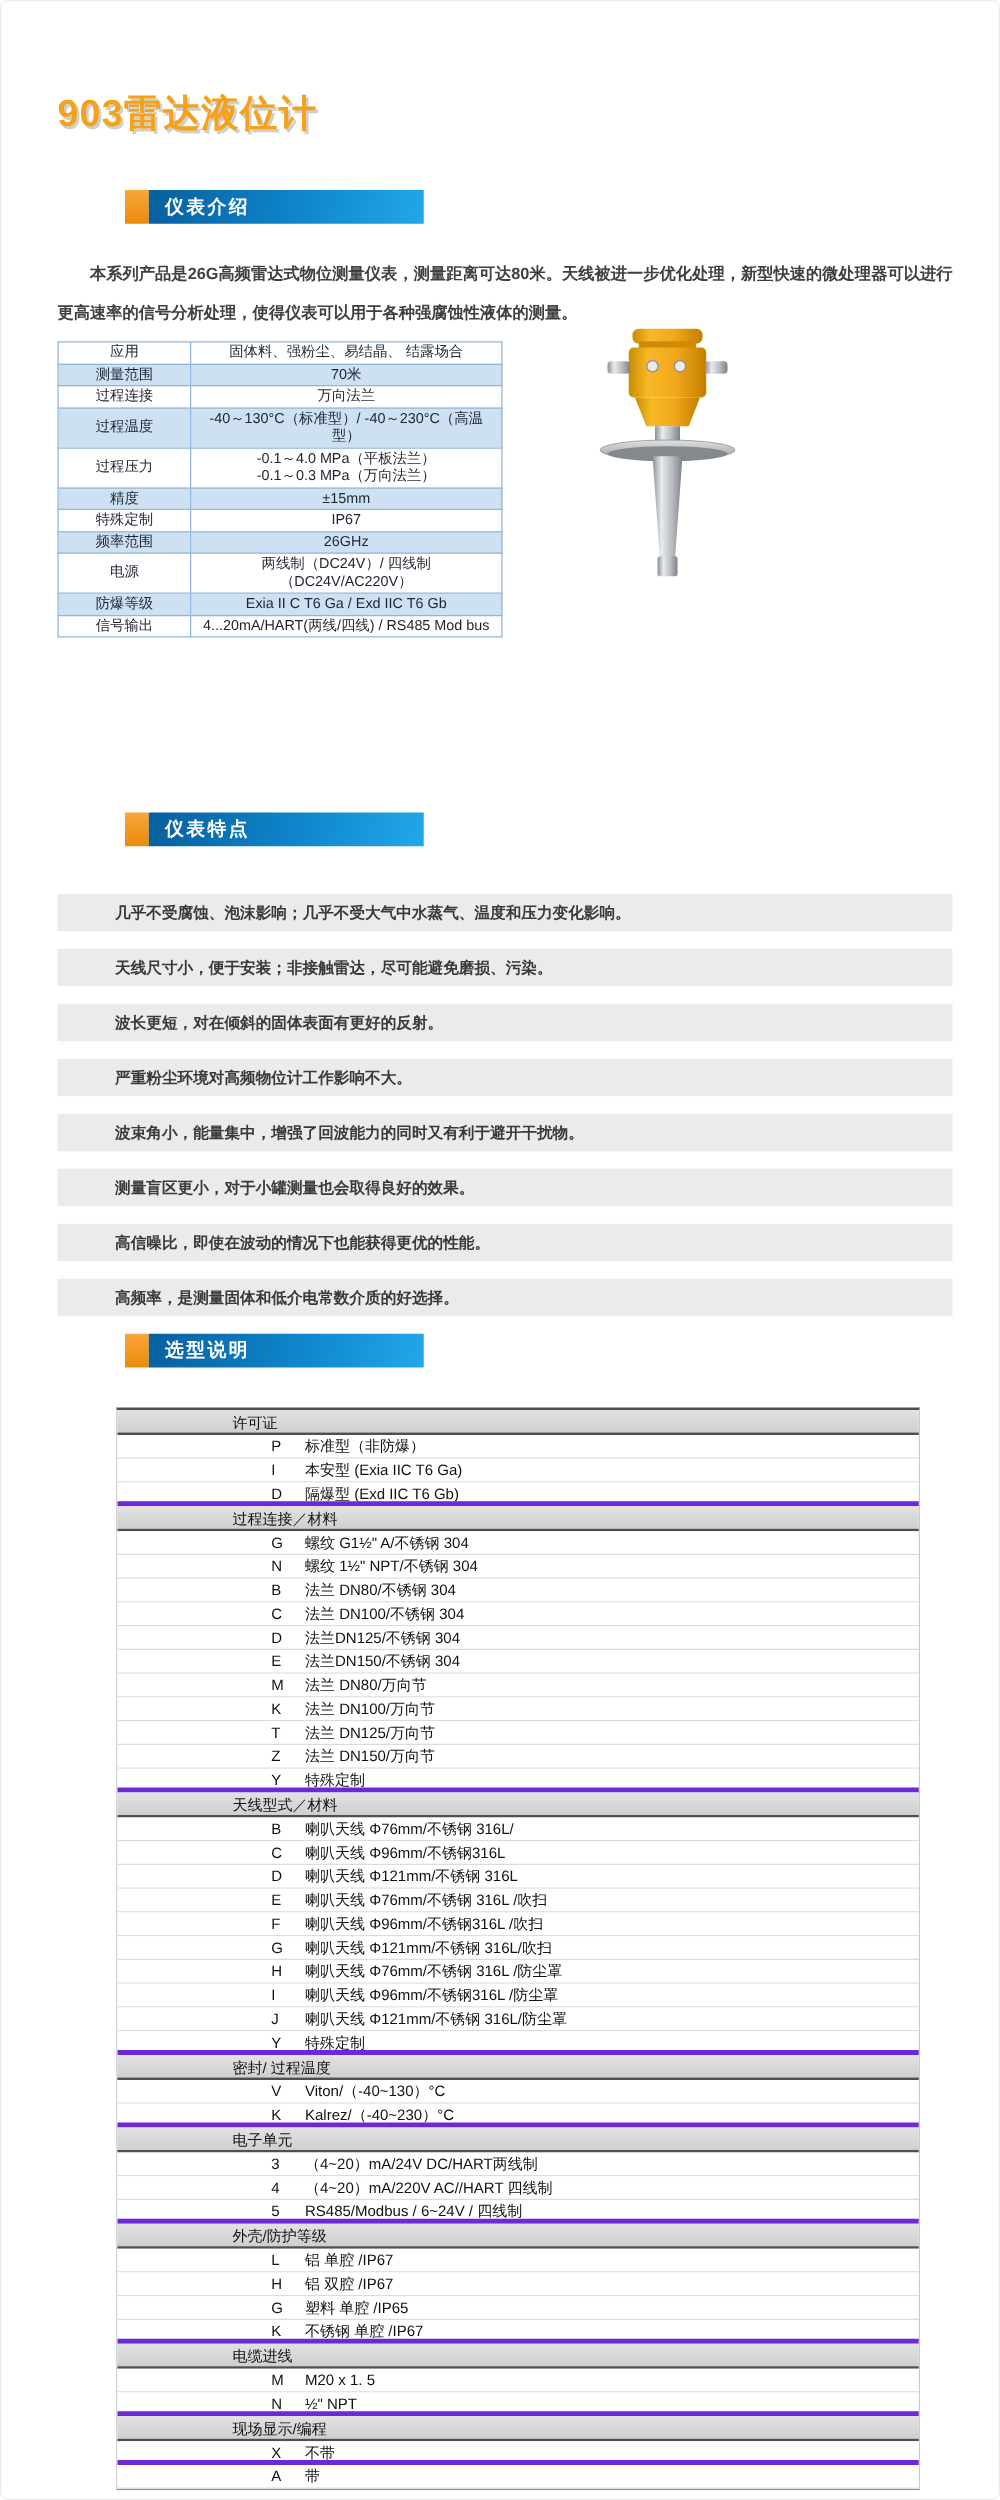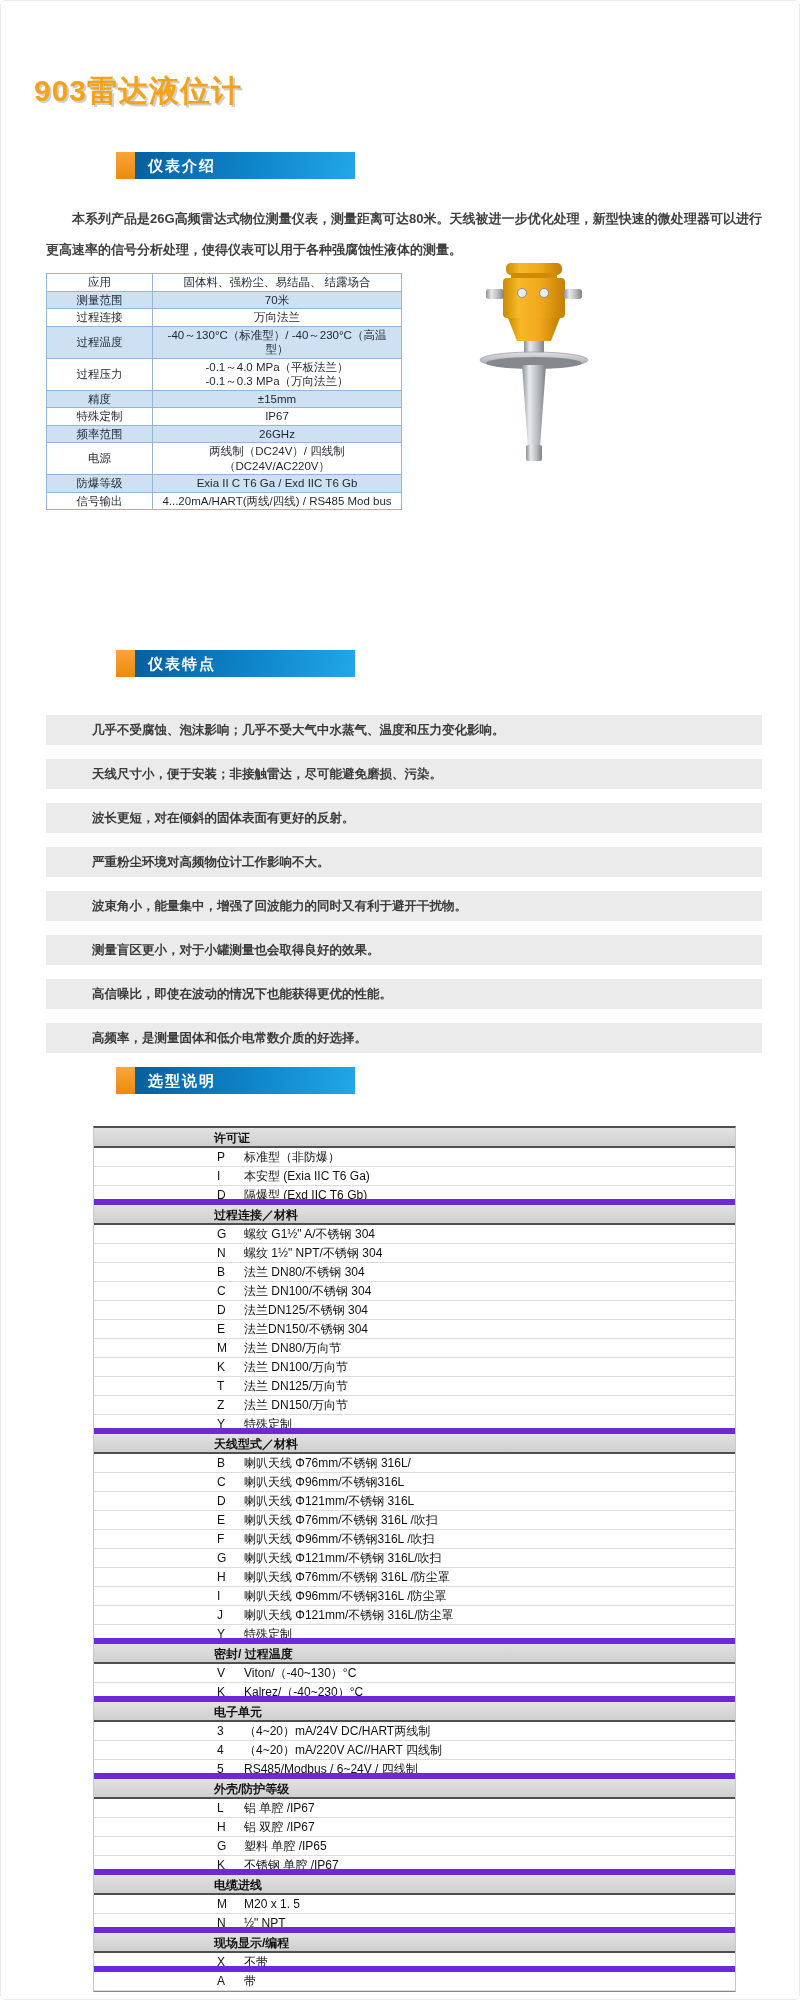--- a/index.html
+++ b/index.html
@@ -3,25 +3,25 @@
 <meta charset="utf-8">
 <style>
   * { margin:0; padding:0; box-sizing:border-box; }
   html,body { background:#fff; }
   body { font-family:"Liberation Sans","DejaVu Sans",sans-serif; }
   .page {
     position:relative; width:800px; height:2000px; margin:0 auto;
     background:#fff; border:1px solid #ececec; border-radius:6px; overflow:hidden;
   }
   .page-title {
-    margin:70px 0 0 33px; font-size:30px; font-weight:bold;
+    margin:70px 0 0 45px; font-size:30px; font-weight:bold;
     color:#f5a21b; letter-spacing:1px;
     text-shadow:2px 2px 0 #cfcfcf;
   }
-  .section-bar { display:flex; height:27px; width:287px; margin-left:67px;padding-left:48px; }
+  .section-bar { display:flex; height:27px; width:287px; margin-left:51px;padding-left:48px; }
   .section-bar .orange-block {
     width:19px; height:100%;
     background:linear-gradient(#f9a63a,#ea8a0c);
   }
   .section-bar .blue-bar {
     flex:1; height:100%;
     background:linear-gradient(100deg,#075f9e 0%,#0f86cc 55%,#22a7e8 100%);
     color:#fff; font-size:15px; font-weight:bold;
     line-height:27px; padding-left:13px; letter-spacing:2px;
   }
@@ -51,32 +51,32 @@
     white-space:nowrap; overflow:hidden;
   }
   .bar-selection { margin-top:14px;justify-content:flex-end; }
   .selection-table {
     margin:32px 0 0 92px; width:643px;
     border-left:1px solid #c9c9c9; border-right:1px solid #c9c9c9;
     border-top:2px solid #4f4f4f; border-bottom:1px solid #8a8a8a;
     font-size:12px; color:#111;
   }
   .sel-group-header {
-    height:20px; line-height:20px; padding-left:120px;
-    font-weight:bold;
+    height:20px; line-height:20px; padding-left:92px;
+    font-weight:normal;
     background:linear-gradient(#e2e2e2,#cfcfcf);
     border-bottom:2px solid #4f4f4f;
   }
   .sel-group-header + .sel-row { border-top:none; }
   .sel-row {
     height:19px; line-height:18px; padding-left:123px;
     border-bottom:1px solid #dcdcdc; background:#fff;
     white-space:nowrap; overflow:hidden;
   }
-  .sel-row.last-of-group { border-bottom:6px solid #6d28d9; }
+  .sel-row.last-of-group { border-bottom:4px solid #6d28d9; }
   .sel-code { display:inline-block; width:27px; }
 </style>
 </head>
 <body>
 
 <div class="page">
 
   <h1 class="page-title">903雷达液位计</h1>
 
   <div class="section-bar bar-intro">

